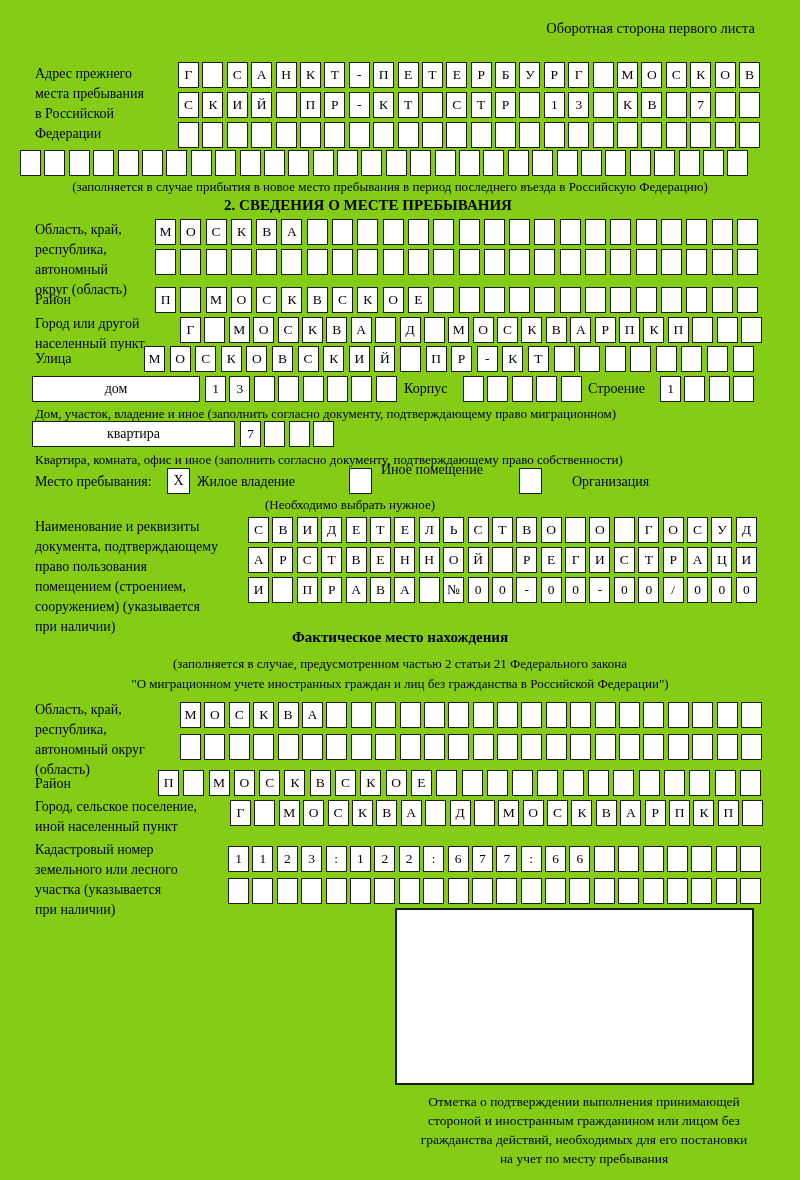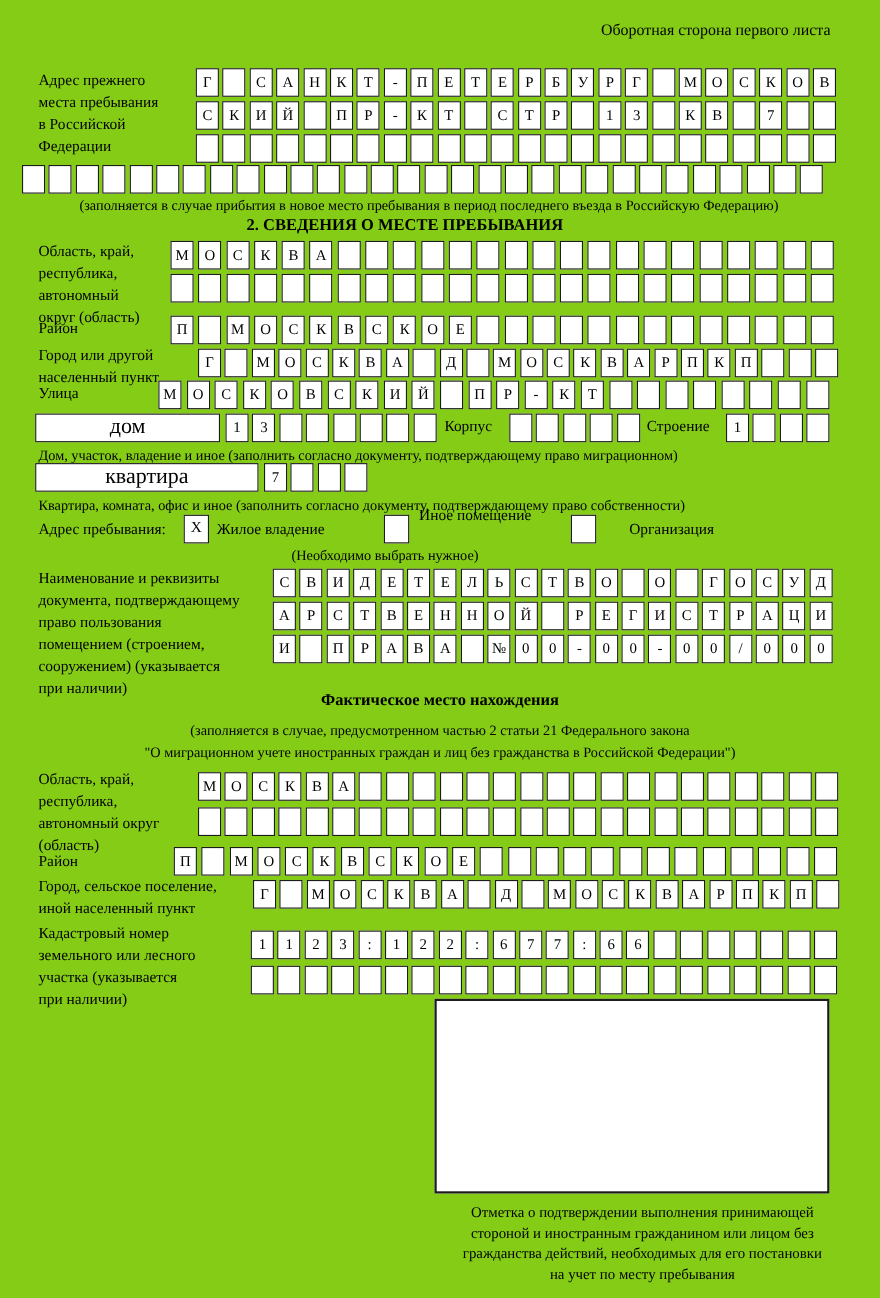--- a/index.html
+++ b/index.html
@@ -12,21 +12,21 @@
   .boxrow { display:flex; gap:3.4px; }
   .boxrow.g43 { gap:4.3px; }
   .boxrow.g46 { gap:4.6px; }
   .cell {
     flex:0 0 21px; width:21px; height:26px;
     border:1.6px solid #1c1c1c; background:#fff;
     font-size:13.5px; line-height:23px; text-align:center;
   }
   .widebox {
     border:1.6px solid #1c1c1c; height:26px;
-    text-align:center; font-size:20px; line-height:23px; background:#fff;
+    text-align:center; font-size:14px; line-height:23px; background:#fff;
   }
   .checkbox {
     display:inline-block; width:23px; height:26px;
     border:1.6px solid #1c1c1c; background:#fff;
     font-size:14px; line-height:23px; text-align:center;
   }
   .cap { font-size:13px; }
   .capc { font-size:13px; text-align:center; }
   .title { font-size:15px; font-weight:bold; text-align:center; }
   .bigbox { border:2px solid #1c1c1c; background:#fff; }
@@ -329,21 +329,21 @@
 
   <div class="abs widebox" style="left:32px; top:421px; width:203px;">квартира</div>
   <div class="abs boxrow" style="left:240px; top:421px;">
       <span class="cell">7</span>
       <span class="cell"></span>
       <span class="cell"></span>
       <span class="cell"></span>
     </div>
   <div class="abs cap" style="left:35px; top:452px; width:740px;">Квартира, комната, офис и иное (заполнить согласно документу, подтверждающему право собственности)</div>
 
-  <div class="abs lbl" style="left:35px; top:472px;">Адрес пребывания:</div>
+  <div class="abs lbl" style="left:35px; top:472px;">Место пребывания:</div>
   <span class="abs checkbox" style="left:167px; top:468px;">X</span>
   <div class="abs lbl" style="left:197px; top:472px;">Жилое владение</div>
   <span class="abs checkbox" style="left:349px; top:468px;"></span>
   <div class="abs lbl" style="left:381px; top:460px;">Иное помещение</div>
   <span class="abs checkbox" style="left:519px; top:468px;"></span>
   <div class="abs lbl" style="left:572px; top:472px;">Организация</div>
   <div class="abs capc" style="left:200px; top:497px; width:300px;">(Необходимо выбрать нужное)</div>
 
   <div class="abs lbl" style="left:35px; top:517px; width:215px;">Наименование и реквизиты
 документа, подтверждающему

